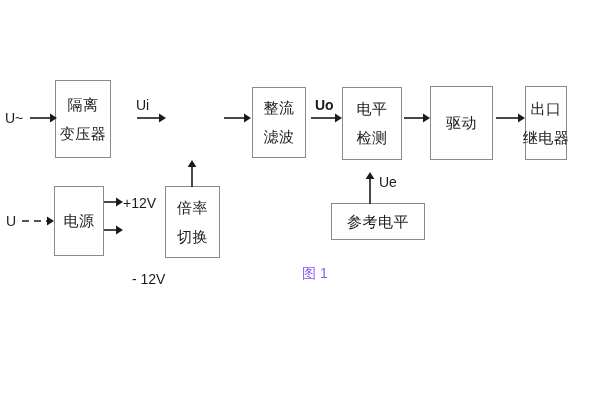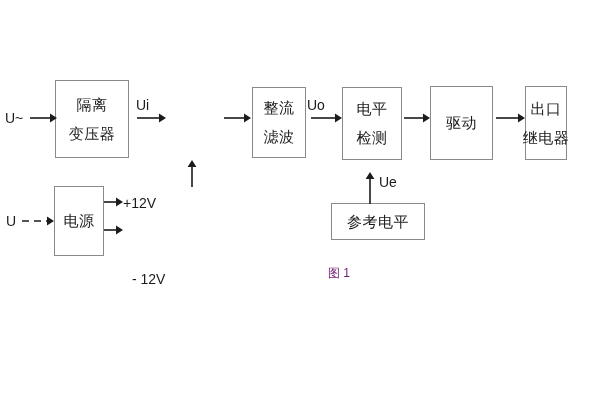--- a/index.html
+++ b/index.html
@@ -51,32 +51,31 @@
   }
   .conn {
     position: absolute;
   }
   .conn svg {
     display: block;
     overflow: visible;
   }
   .caption {
     position: absolute;
-    color: #701a75;
-    font-size: 12px;
+    color: #8b5cf6;
+    font-size: 14px;
     white-space: nowrap;
-    margin-left: 26px;
   }
 </style>
 </head>
 <body>
 
 <div id="diagram">
 
-  <div class="box" style="left:55px; top:80px; width:74px; height:78px;">
+  <div class="box" style="left:55px; top:80px; width:56px; height:78px;">
     <span class="line">隔离</span>
     <span class="line">变压器</span>
   </div>
 
 
   <div class="box" style="left:252px; top:87px; width:54px; height:71px;">
     <span class="line">整流</span>
     <span class="line">滤波</span>
   </div>
 
@@ -91,32 +90,36 @@
 
   <div class="box" style="left:525px; top:86px; width:42px; height:74px;">
     <span class="line">出口</span>
     <span class="line">继电器</span>
   </div>
 
   <div class="box single" style="left:54px; top:186px; width:50px; height:70px;">
     <span class="line">电源</span>
   </div>
 
+  <div class="box" style="left:165px; top:186px; width:55px; height:72px;">
+    <span class="line">倍率</span>
+    <span class="line">切换</span>
+  </div>
 
   <div class="box single" style="left:331px; top:203px; width:94px; height:37px;">
     <span class="line">参考电平</span>
   </div>
 
   <div class="label" style="left:5px; top:111px;">U~</div>
 
   <div class="label" style="left:6px; top:214px;">U</div>
 
   <div class="label" style="left:136px; top:98px;">Ui</div>
 
-  <div class="label" style="left:307px; top:98px;">Uo</div>
+  <div class="label" style="left:315px; top:98px;font-weight:bold;">Uo</div>
 
   <div class="label" style="left:379px; top:175px;">Ue</div>
 
   <div class="label" style="left:123px; top:196px;">+12V</div>
 
   <div class="label" style="left:132px; top:224px;margin-top:48px;">- 12V</div>
 
   <div class="conn" style="left:30px; top:112px;">
     <svg width="28" height="12" viewBox="0 0 28 12">
       <line x1="0" y1="6" x2="20" y2="6" stroke="#1b1b1b" stroke-width="1.6"></line>

